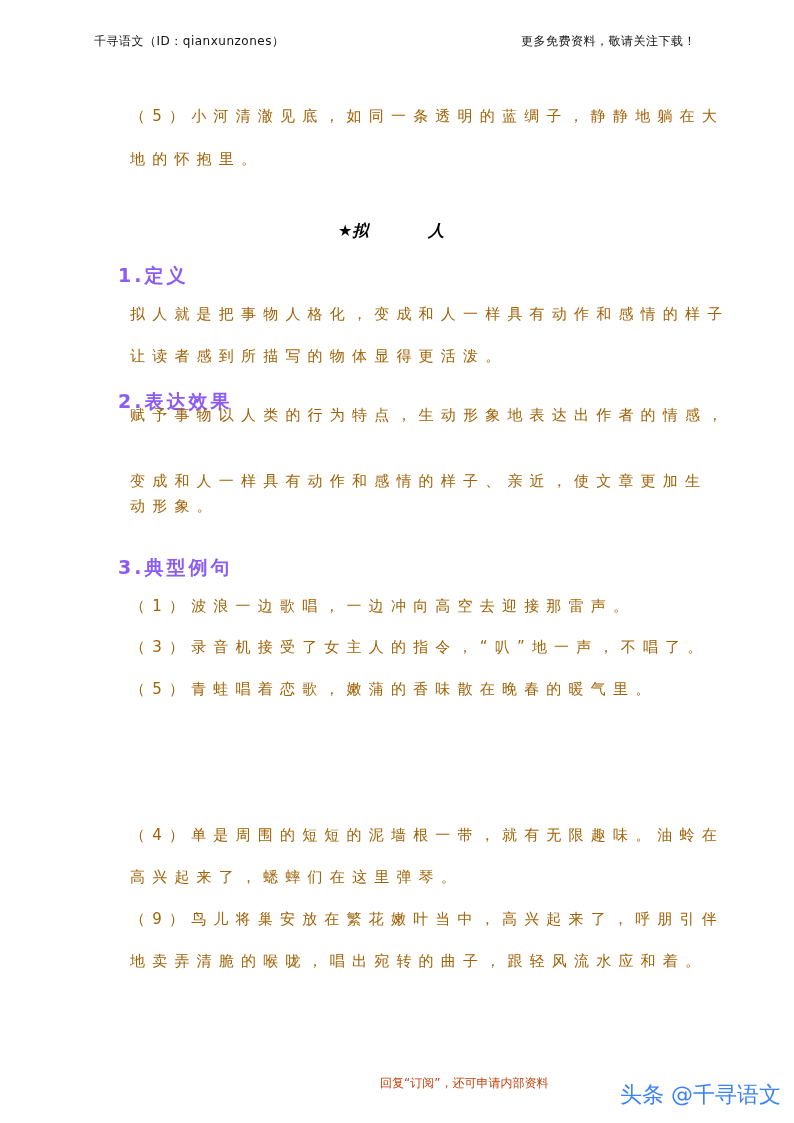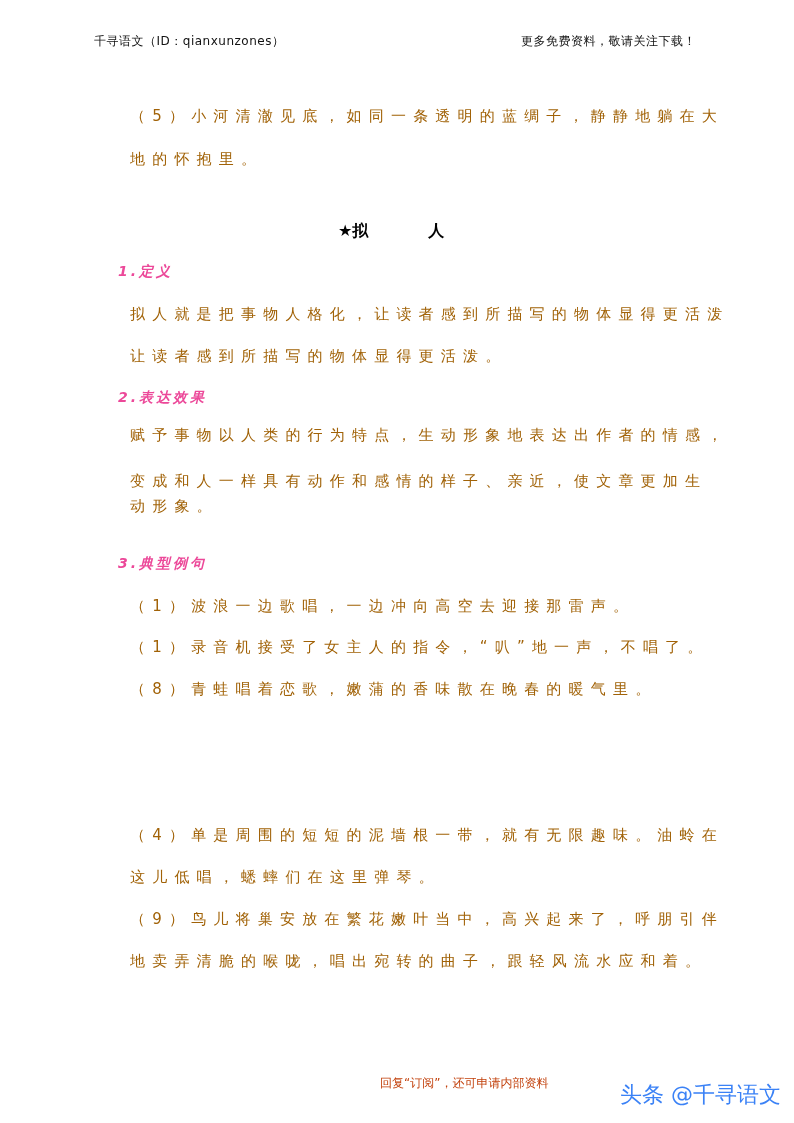--- a/index.html
+++ b/index.html
@@ -9,26 +9,26 @@
     color: #111;
   }
   .hdr { position: absolute; top: 33px; font-size: 12px; color: #111; letter-spacing: 0.5px; }
   .hdr-left { left: 94px; }
   .hdr-right { right: 98px; text-align: right; }
   .line {
     position: absolute; left: 118px; font-size: 15px; letter-spacing: 7.2px;
     white-space: nowrap; color: #a16207; margin-left: 12px;
   }
   .heading {
-    position: absolute; left: 118px; font-size: 14px; font-weight: bold;
-    color: #ec4899; letter-spacing: 3px; white-space: nowrap; font-style: italic;
+    position: absolute; left: 118px; font-size: 19px; font-weight: bold;
+    color: #8b5cf6; letter-spacing: 3px; white-space: nowrap;
   }
   .title {
     position: absolute; top: 221px; left: 338px; font-size: 16px; font-weight: bold;
-    white-space: nowrap; color: #000;
+    white-space: nowrap; color: #000; font-style: italic;
   }
   .title .gap { display: inline-block; width: 60px; }
   .footer-note { position: absolute; top: 1075px; left: 380px; font-size: 12px; color: #c2410c; }
   .watermark {
     position: absolute; top: 1080px; left: 620px; font-size: 22px; color: #3b82f6;
     white-space: nowrap;
   }
 </style>
 </head>
 <body>
@@ -42,36 +42,36 @@
   <div class="line" style="top:107px">（5）小河清澈见底，如同一条透明的蓝绸子，静静地躺在大</div>
   <div class="line" style="top:150px">地的怀抱里。</div>
 </div>
 
 <div class="title">
   <span>★</span><span>拟</span><span class="gap"></span><span>人</span>
 </div>
 
 <div>
   <div class="heading" style="top:263px">1.定义</div>
-  <div class="line" style="top:305px">拟人就是把事物人格化，让读者感到所描写的物体显得更活泼</div>
+  <div class="line" style="top:305px">拟人就是把事物人格化，变成和人一样具有动作和感情的样子</div>
   <div class="line" style="top:347px">让读者感到所描写的物体显得更活泼。</div>
 </div>
 
 <div>
   <div class="heading" style="top:389px">2.表达效果</div>
-  <div class="line" style="top:426px">赋予事物以人类的行为特点，生动形象地表达出作者的情感，</div>
+  <div class="line" style="top:406px">赋予事物以人类的行为特点，生动形象地表达出作者的情感，</div>
   <div class="line" style="top:472px">变成和人一样具有动作和感情的样子、亲近，使文章更加生</div>
   <div class="line" style="top:497px">动形象。</div>
 </div>
 
 <div>
   <div class="heading" style="top:555px">3.典型例句</div>
   <div class="line" style="top:597px">（1）波浪一边歌唱，一边冲向高空去迎接那雷声。</div>
-  <div class="line" style="top:638px">（1）录音机接受了女主人的指令，“叭”地一声，不唱了。</div>
-  <div class="line" style="top:680px">（8）青蛙唱着恋歌，嫩蒲的香味散在晚春的暖气里。</div>
+  <div class="line" style="top:638px">（3）录音机接受了女主人的指令，“叭”地一声，不唱了。</div>
+  <div class="line" style="top:680px">（5）青蛙唱着恋歌，嫩蒲的香味散在晚春的暖气里。</div>
   <div class="line" style="top:826px">（4）单是周围的短短的泥墙根一带，就有无限趣味。油蛉在</div>
-  <div class="line" style="top:868px">这儿低唱，蟋蟀们在这里弹琴。</div>
+  <div class="line" style="top:868px">高兴起来了，蟋蟀们在这里弹琴。</div>
   <div class="line" style="top:910px">（9）鸟儿将巢安放在繁花嫩叶当中，高兴起来了，呼朋引伴</div>
   <div class="line" style="top:952px">地卖弄清脆的喉咙，唱出宛转的曲子，跟轻风流水应和着。</div>
 </div>
 
 <div class="footer-note">回复“订阅”，还可申请内部资料</div>
 <div class="watermark">头条 @千寻语文</div>
 
 </body></html>

